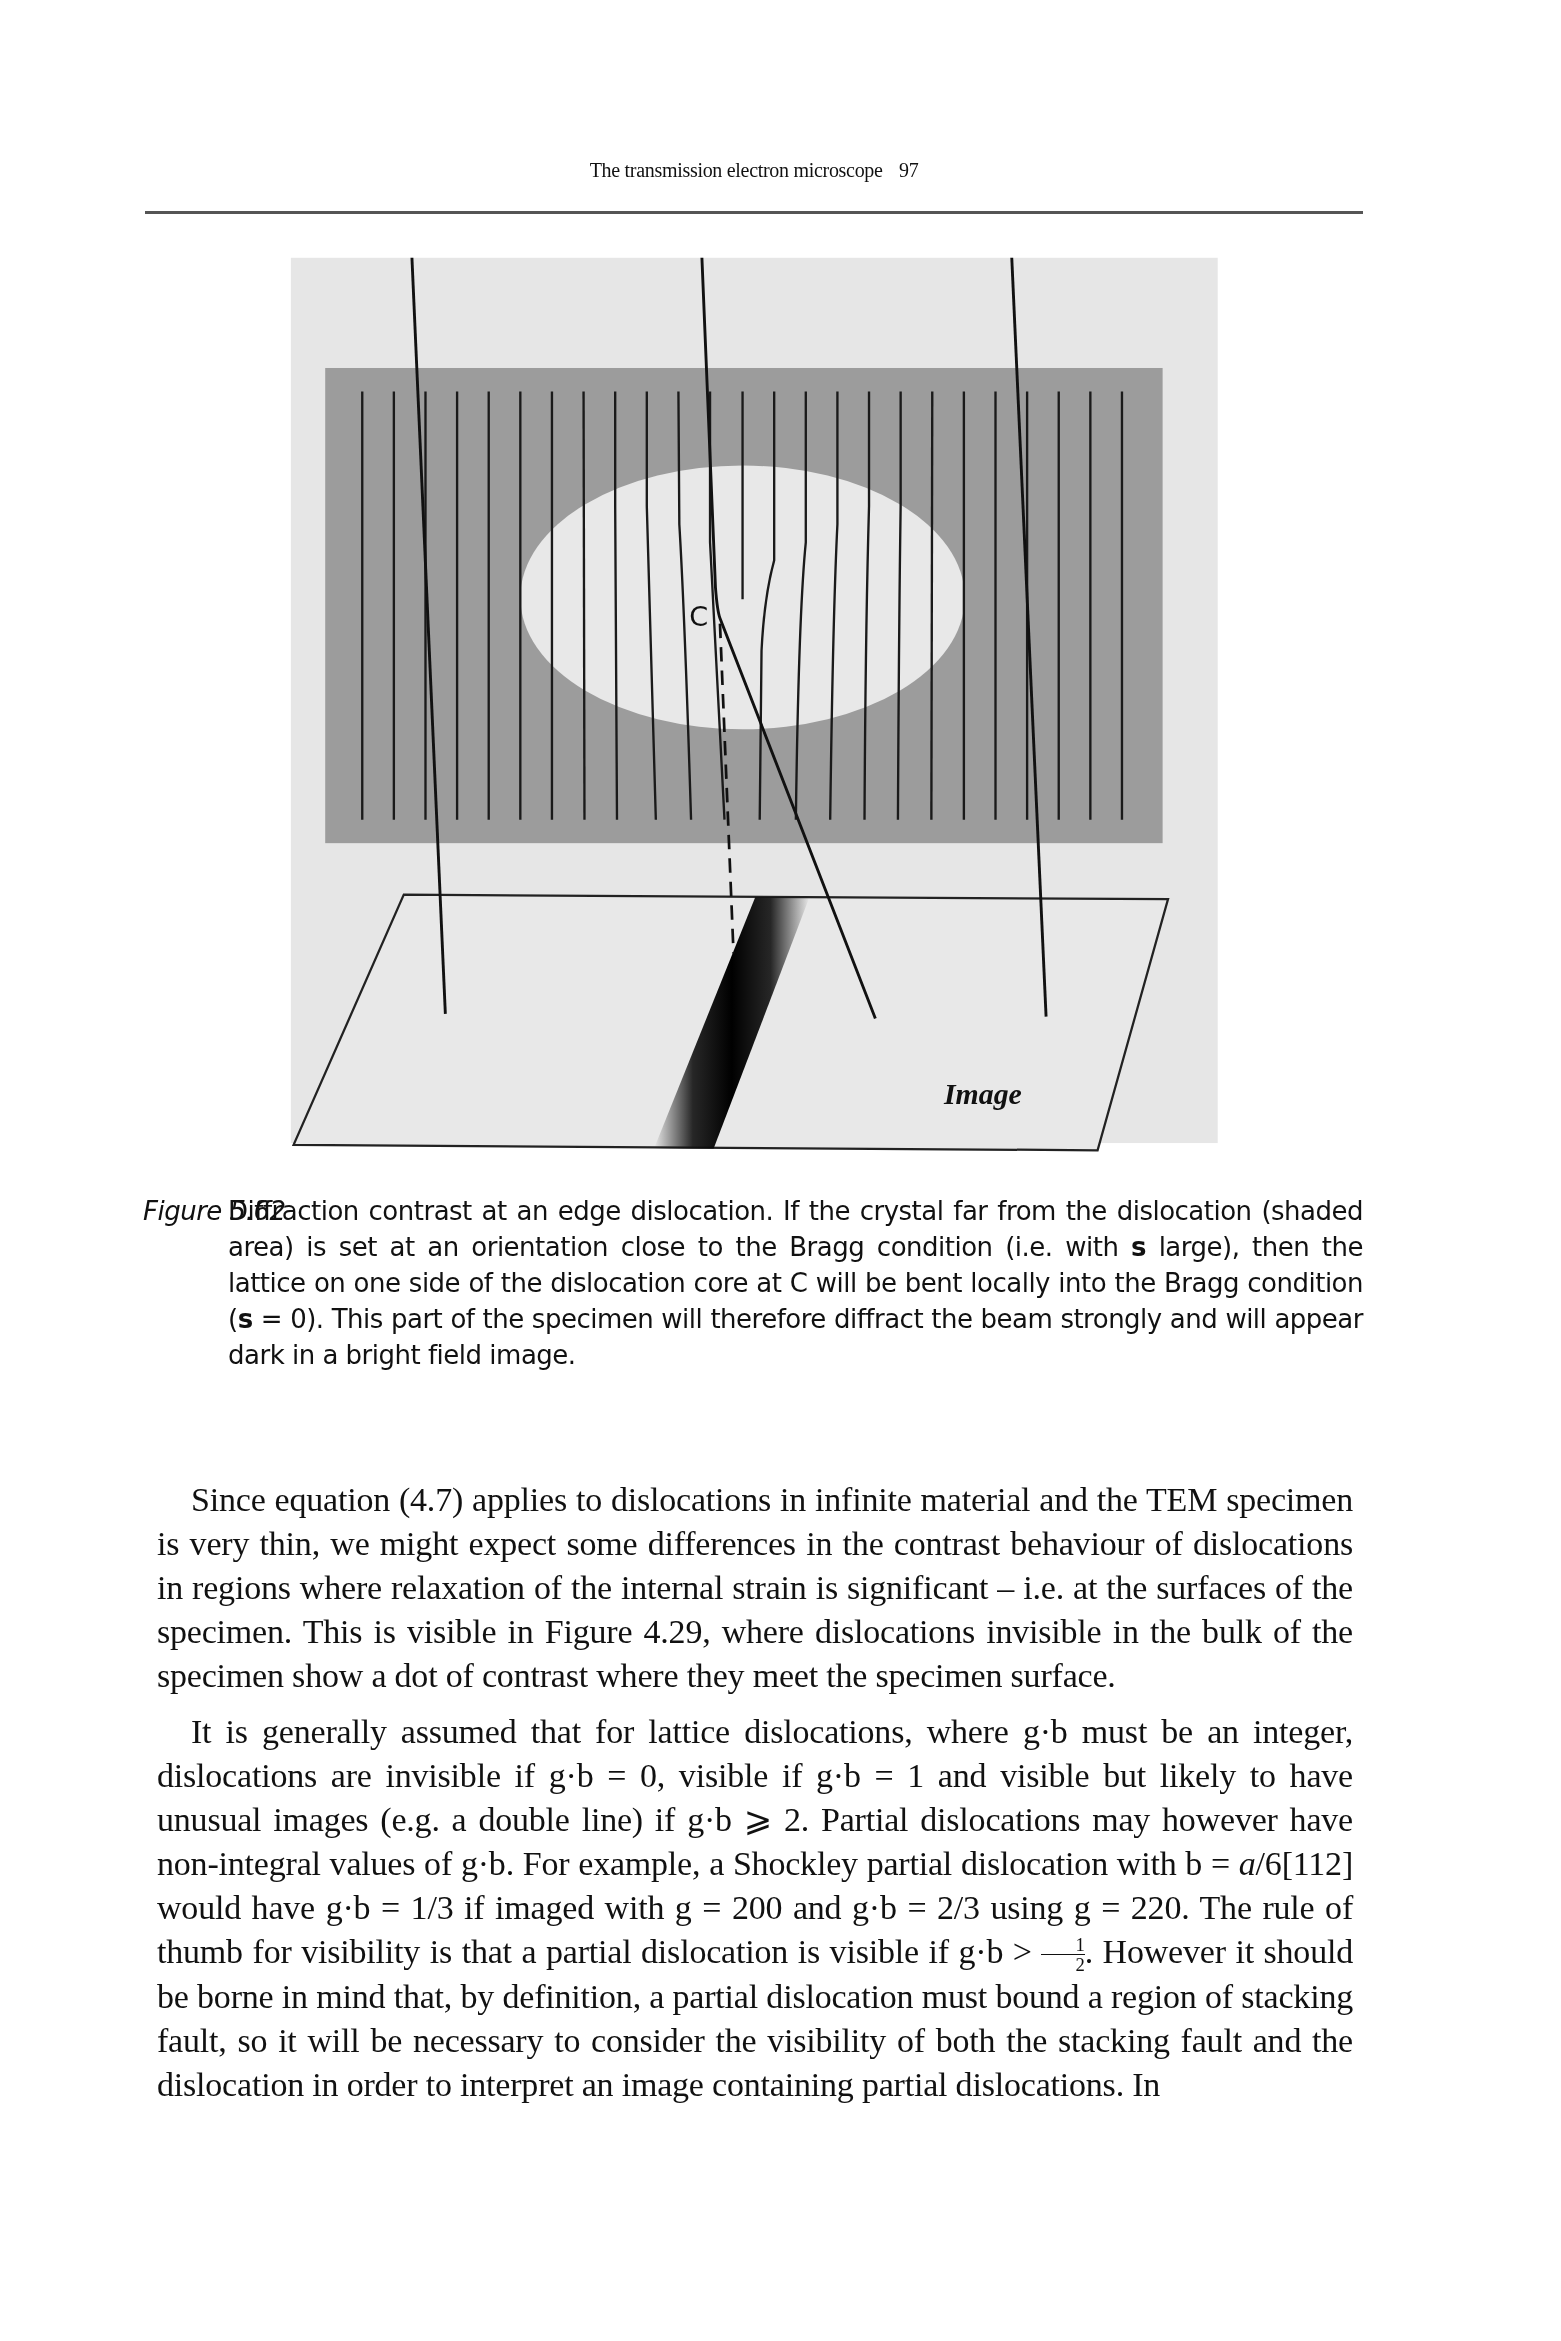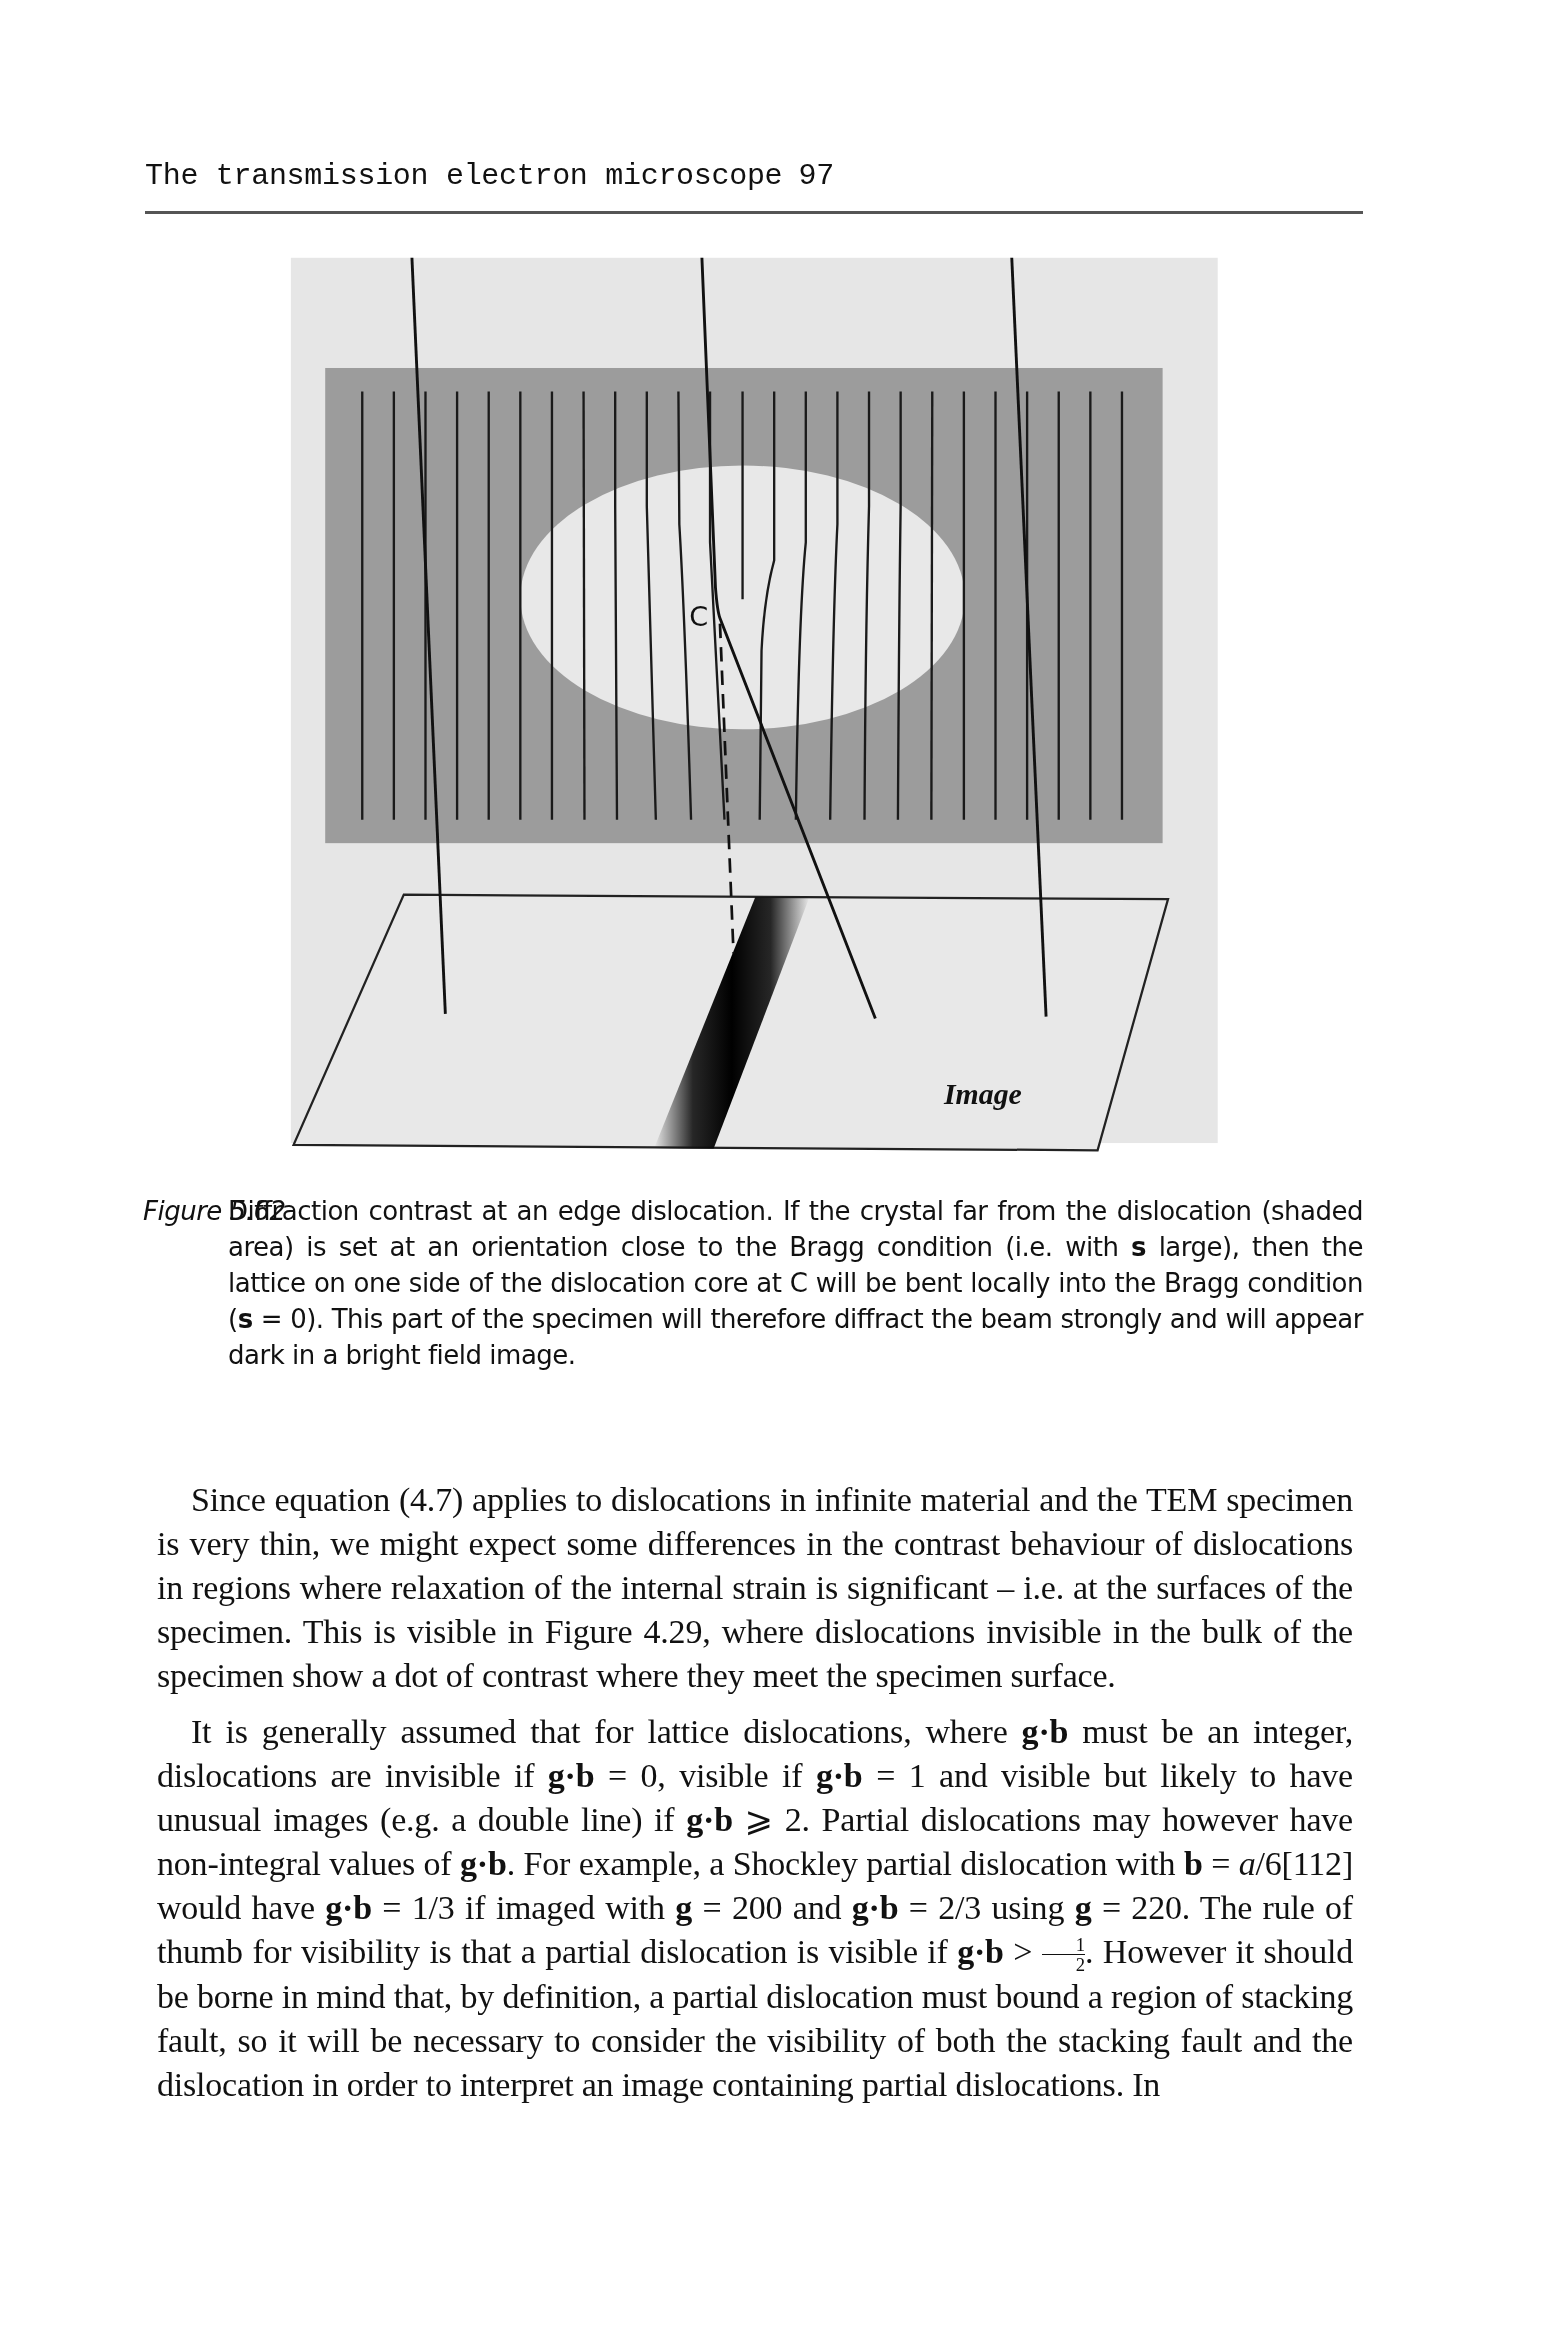--- a/index.html
+++ b/index.html
@@ -1,37 +1,37 @@
 <!DOCTYPE html>
 <html style="font-size:14.5px"><head>
 <meta charset="utf-8">
 <style>
   html, body { margin: 0; padding: 0; background: #ffffff; }
   body { width: 1561px; height: 2342px; position: relative; overflow: hidden; color: #111; }
   .running-head {
     position: absolute; left: 145px; top: 159px; width: 1218px; height: 45px;
-    text-align: left; font-family: Liberation Mono, monospace; font-size: 30px; letter-spacing: -0.3px;
+    text-align: center; font-family: Liberation Serif, serif; font-size: 20px; letter-spacing: -0.3px;
   }
   .running-head .pgnum { margin-left: 16.3px; }
   .head-rule { position: absolute; left: 145px; top: 211px; width: 1218px; height: 2.7px; background: #555; }
   .figure { position: absolute; left: 0; top: 0; width: 1561px; height: 1175px; }
   .caption {
     position: absolute; left: 143px; top: 1193px; width: 1220px;
     font-family: "DejaVu Sans", sans-serif; font-size: 26px; line-height: 36px; letter-spacing: -0.5px;
   }
   .caption .label { position: absolute; left: 0; top: 0; font-style: italic; }
   .caption .text { margin-left: 85px; text-align: justify; text-align-last: left; }
   .caption .text b { font-weight: bold; }
   .body-text {
     position: absolute; left: 145px; top: 1466px; width: 1220px;
     font-family: "Liberation Serif", serif; font-size: 34px; line-height: 44px;
     text-align: justify; letter-spacing: -0.2px;
   }
   .body-text p { margin: 12px; text-indent: 34px; }
-  .body-text b { font-weight: bold; }
+  .body-text b { font-weight: normal; }
   .frac { display: inline-block; vertical-align: -0.45em; text-align: center; font-size: 0.55em; line-height: 1.05em; }
   .frac span { display: block; }
   .frac .num { border-bottom: 0.9px solid #111; }
 </style>
 </head>
 <body>
 
 <div class="running-head">
   <span>The transmission electron microscope</span><span class="pgnum">97</span>
 </div>

